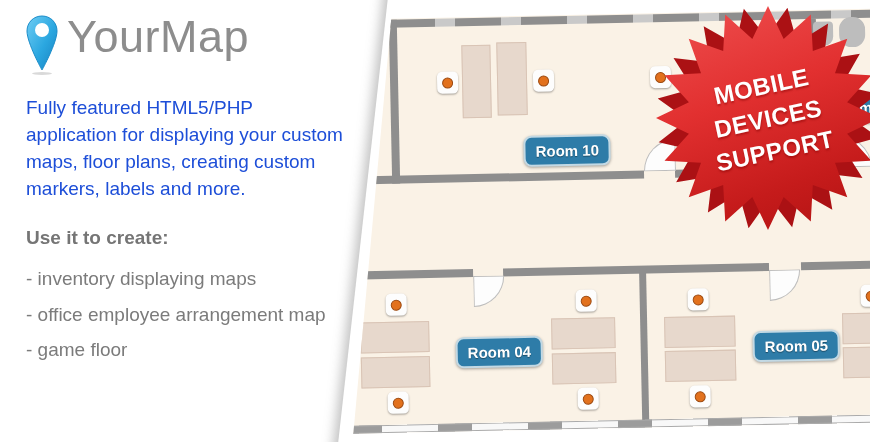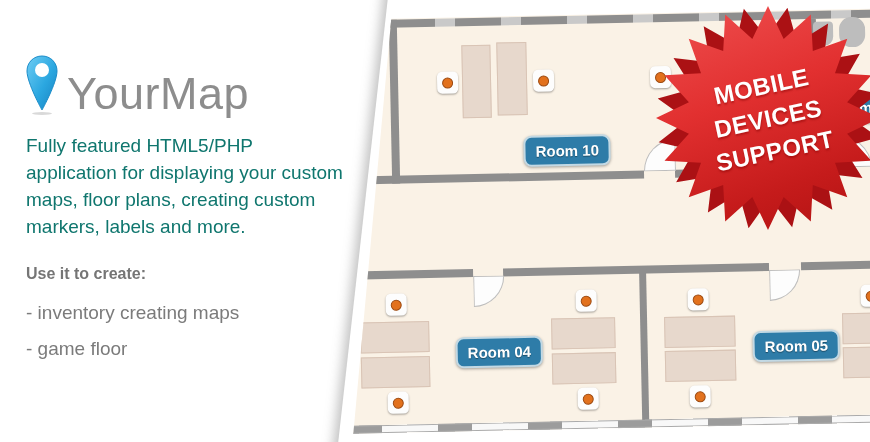--- a/index.html
+++ b/index.html
@@ -3,26 +3,26 @@
 <meta charset="utf-8">
 <style>
   html,body{margin:0;padding:0;}
   body{
     width:870px;height:442px;overflow:hidden;background:#ffffff;
     font-family:"Liberation Sans","DejaVu Sans",sans-serif;
     position:relative;
   }
   
   .info{position:absolute;left:26px;top:14px;width:320px;z-index:5;}
-  .logo-row{display:flex;align-items:flex-end;height:64px;margin-top:38px;}
+  .logo-row{display:flex;align-items:flex-start;height:64px;}
   .pin-wrap{position:relative;width:32px;height:62px;flex:0 0 32px;}
   .pin-shadow{position:absolute;left:6px;top:58px;width:20px;height:3px;background:#d9d9d9;border-radius:50%;}
   .brand-title{margin:0 0 0 9px;font-size:45px;font-weight:400;color:#8d8d8d;letter-spacing:0.5px;line-height:1;}
-  .intro{margin:16px 0 12px 0;width:318px;font-size:19px;line-height:27px;color:#0f766e;}
-  .uc-head{margin:25px 0 0 0;font-size:16px;font-weight:bold;color:#757575;}
+  .intro{margin:16px 0 12px 0;width:318px;font-size:19px;line-height:27px;color:#1d4ed8;}
+  .uc-head{margin:25px 0 0 0;font-size:19px;font-weight:bold;color:#757575;}
   .uc-list{list-style:none;margin:12px 0 0 0;padding:0;}
   .uc-list li{font-size:19px;line-height:35.5px;color:#7b7b7b;}
   
   .plan-shadow{position:absolute;left:320px;top:-30px;width:580px;height:510px;z-index:1;
     filter:drop-shadow(-5px 3px 6px rgba(100,100,100,0.4));}
   .plan-panel{width:100%;height:100%;background:#ffffff;
     clip-path:polygon(71px 0px,580px 0px,580px 510px,14px 510px);}
   .rot{position:absolute;left:0;top:0;width:580px;height:510px;
     transform:rotate(-1.2deg);transform-origin:300px 250px;}
   .floor{position:absolute;left:0;top:0;width:580px;height:510px;
@@ -73,21 +73,22 @@
           <path d="M16 2 C7.4 2 1 8.6 1 17 C1 29 16 56 16 56 C16 56 31 29 31 17 C31 8.6 24.6 2 16 2 Z" fill="url(#pg)" stroke="#1a8cc9" stroke-width="1"></path>
           <circle cx="16" cy="16" r="7" fill="#ffffff"></circle>
         </svg>
         <span class="pin-shadow"></span>
       </span>
       <h1 class="brand-title">YourMap</h1>
     </div>
     <p class="intro">Fully featured HTML5/PHP application for displaying your custom maps, floor plans, creating custom markers, labels and more.</p>
     <h2 class="uc-head">Use it to create:</h2>
     <ul class="uc-list">
-      <li>- inventory creating maps</li>
+      <li>- inventory displaying maps</li>
+      <li>- office employee arrangement map</li>
       <li>- game floor</li>
     </ul>
   </aside>
 
   <div class="plan-shadow">
     <div class="plan-panel">
       <div class="rot">
         <div class="floor">
           <div class="floor-bg"></div>
 

